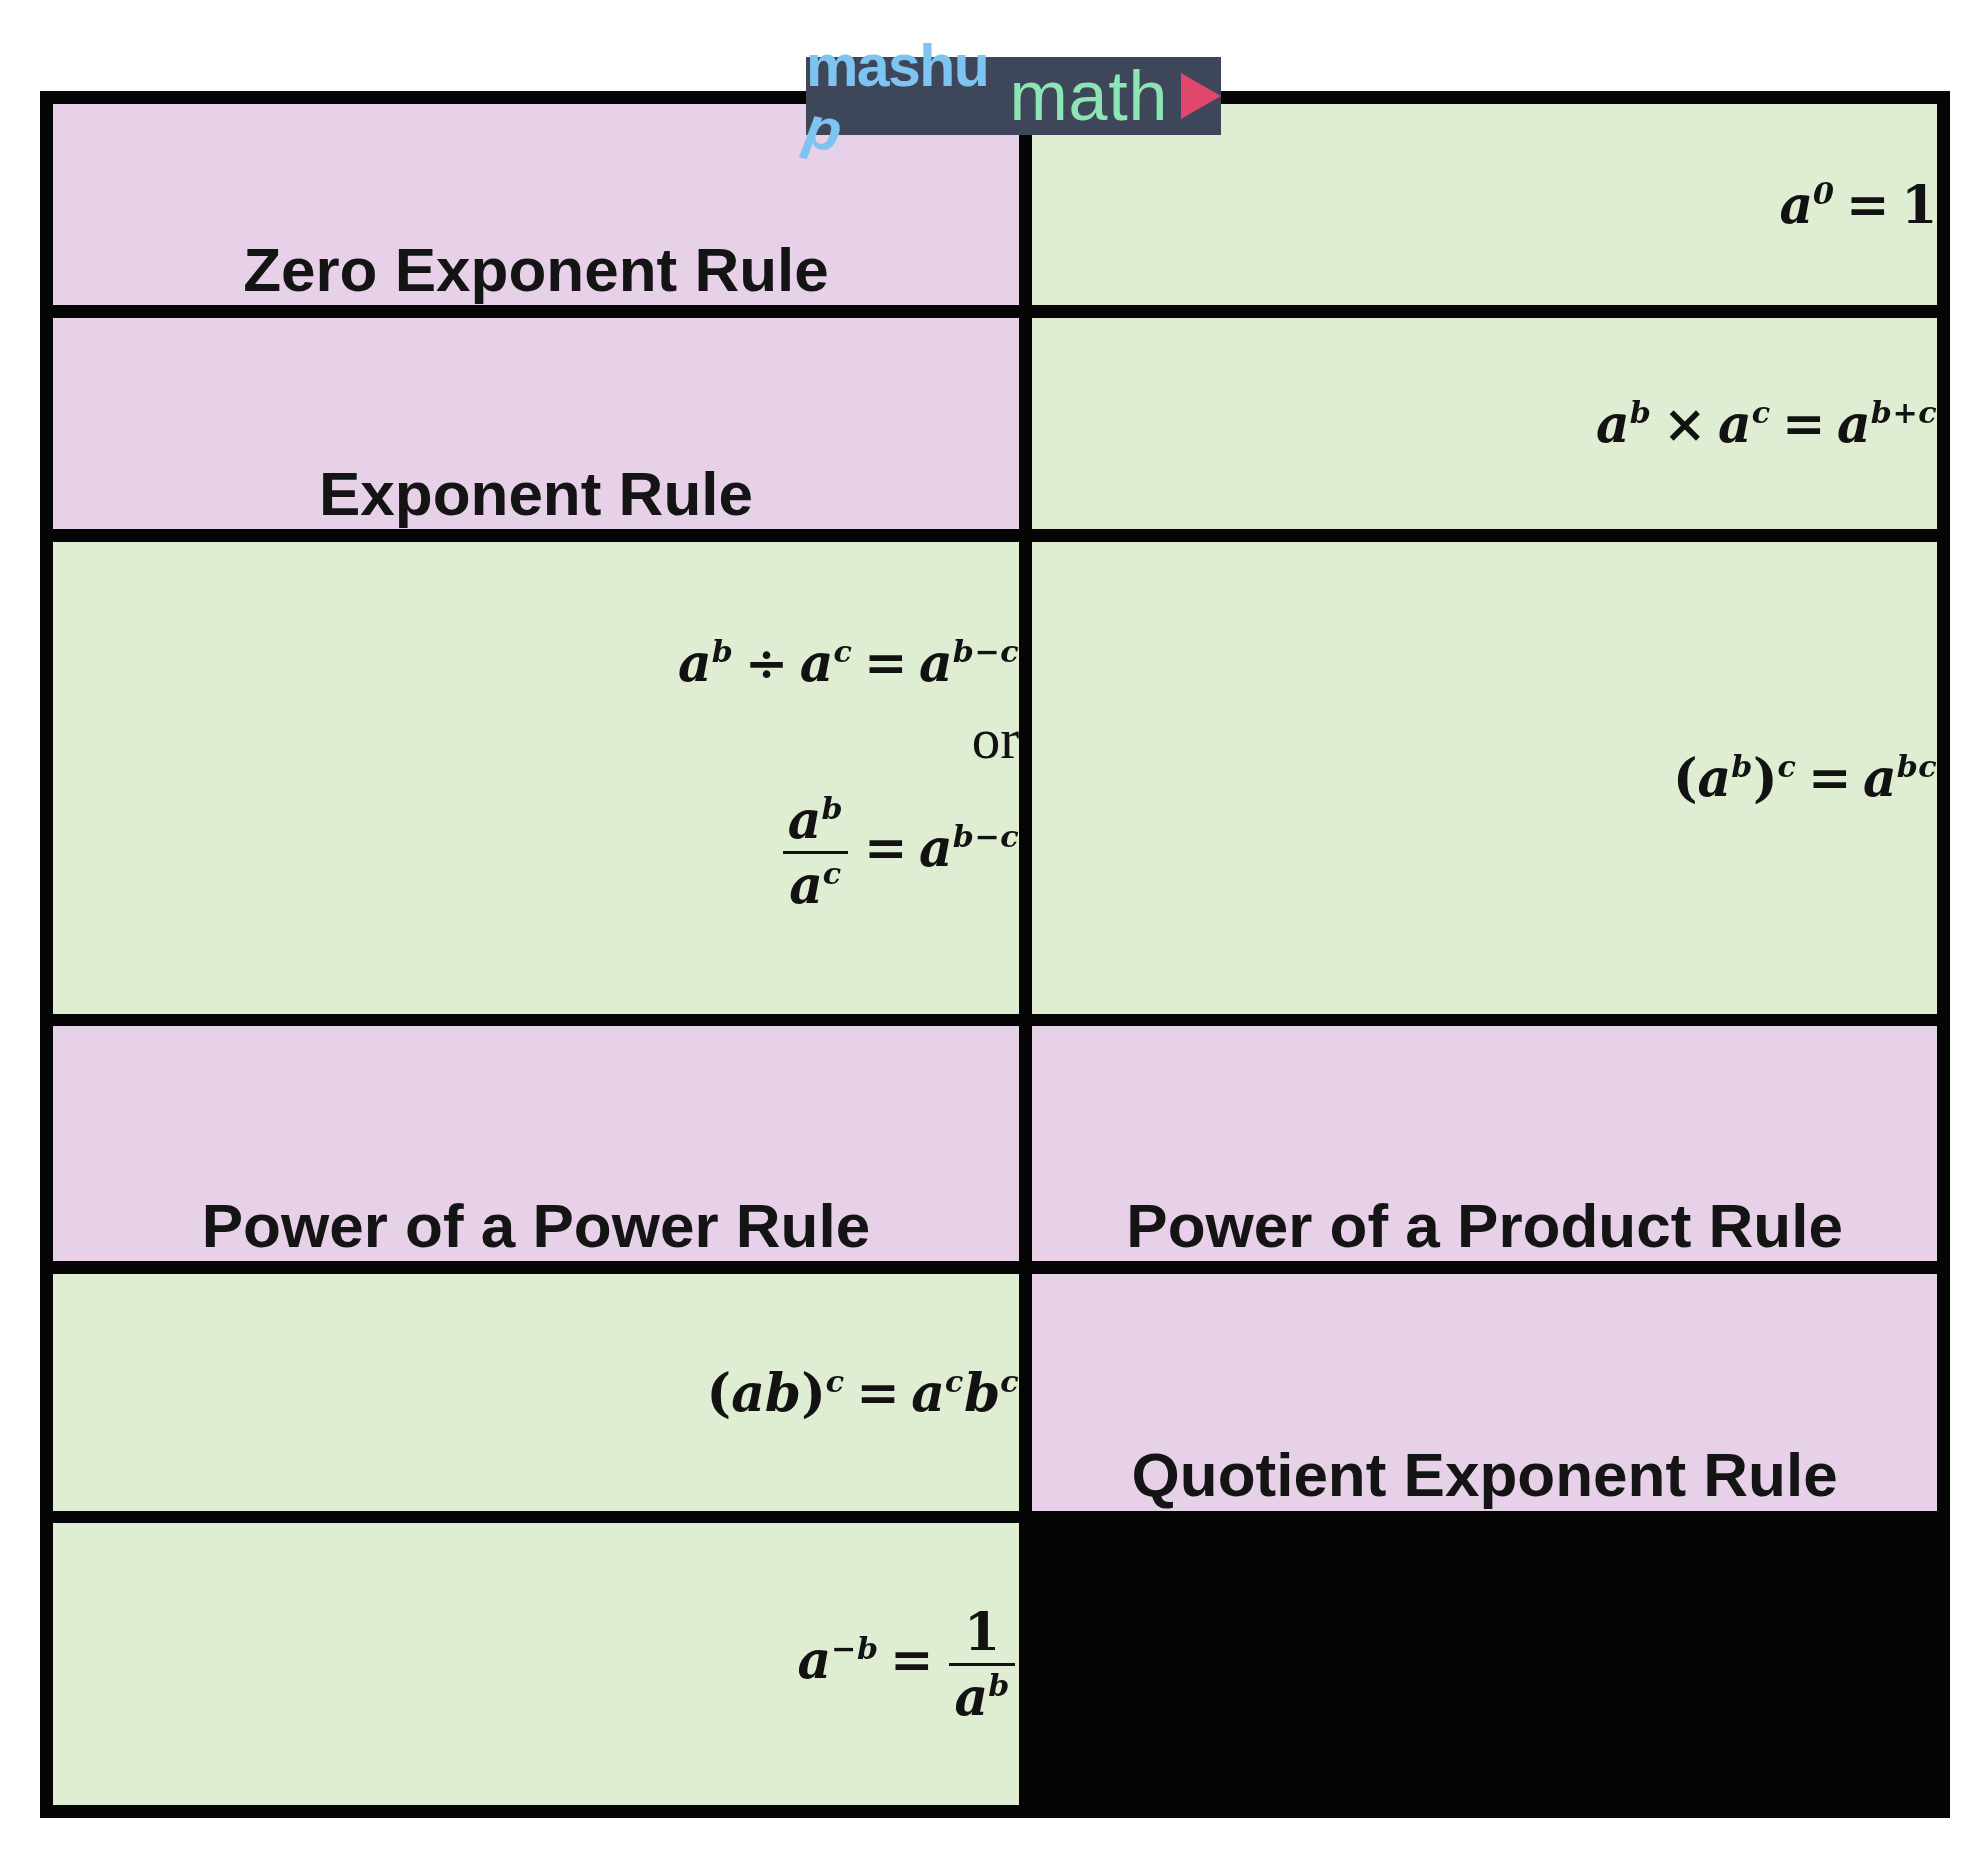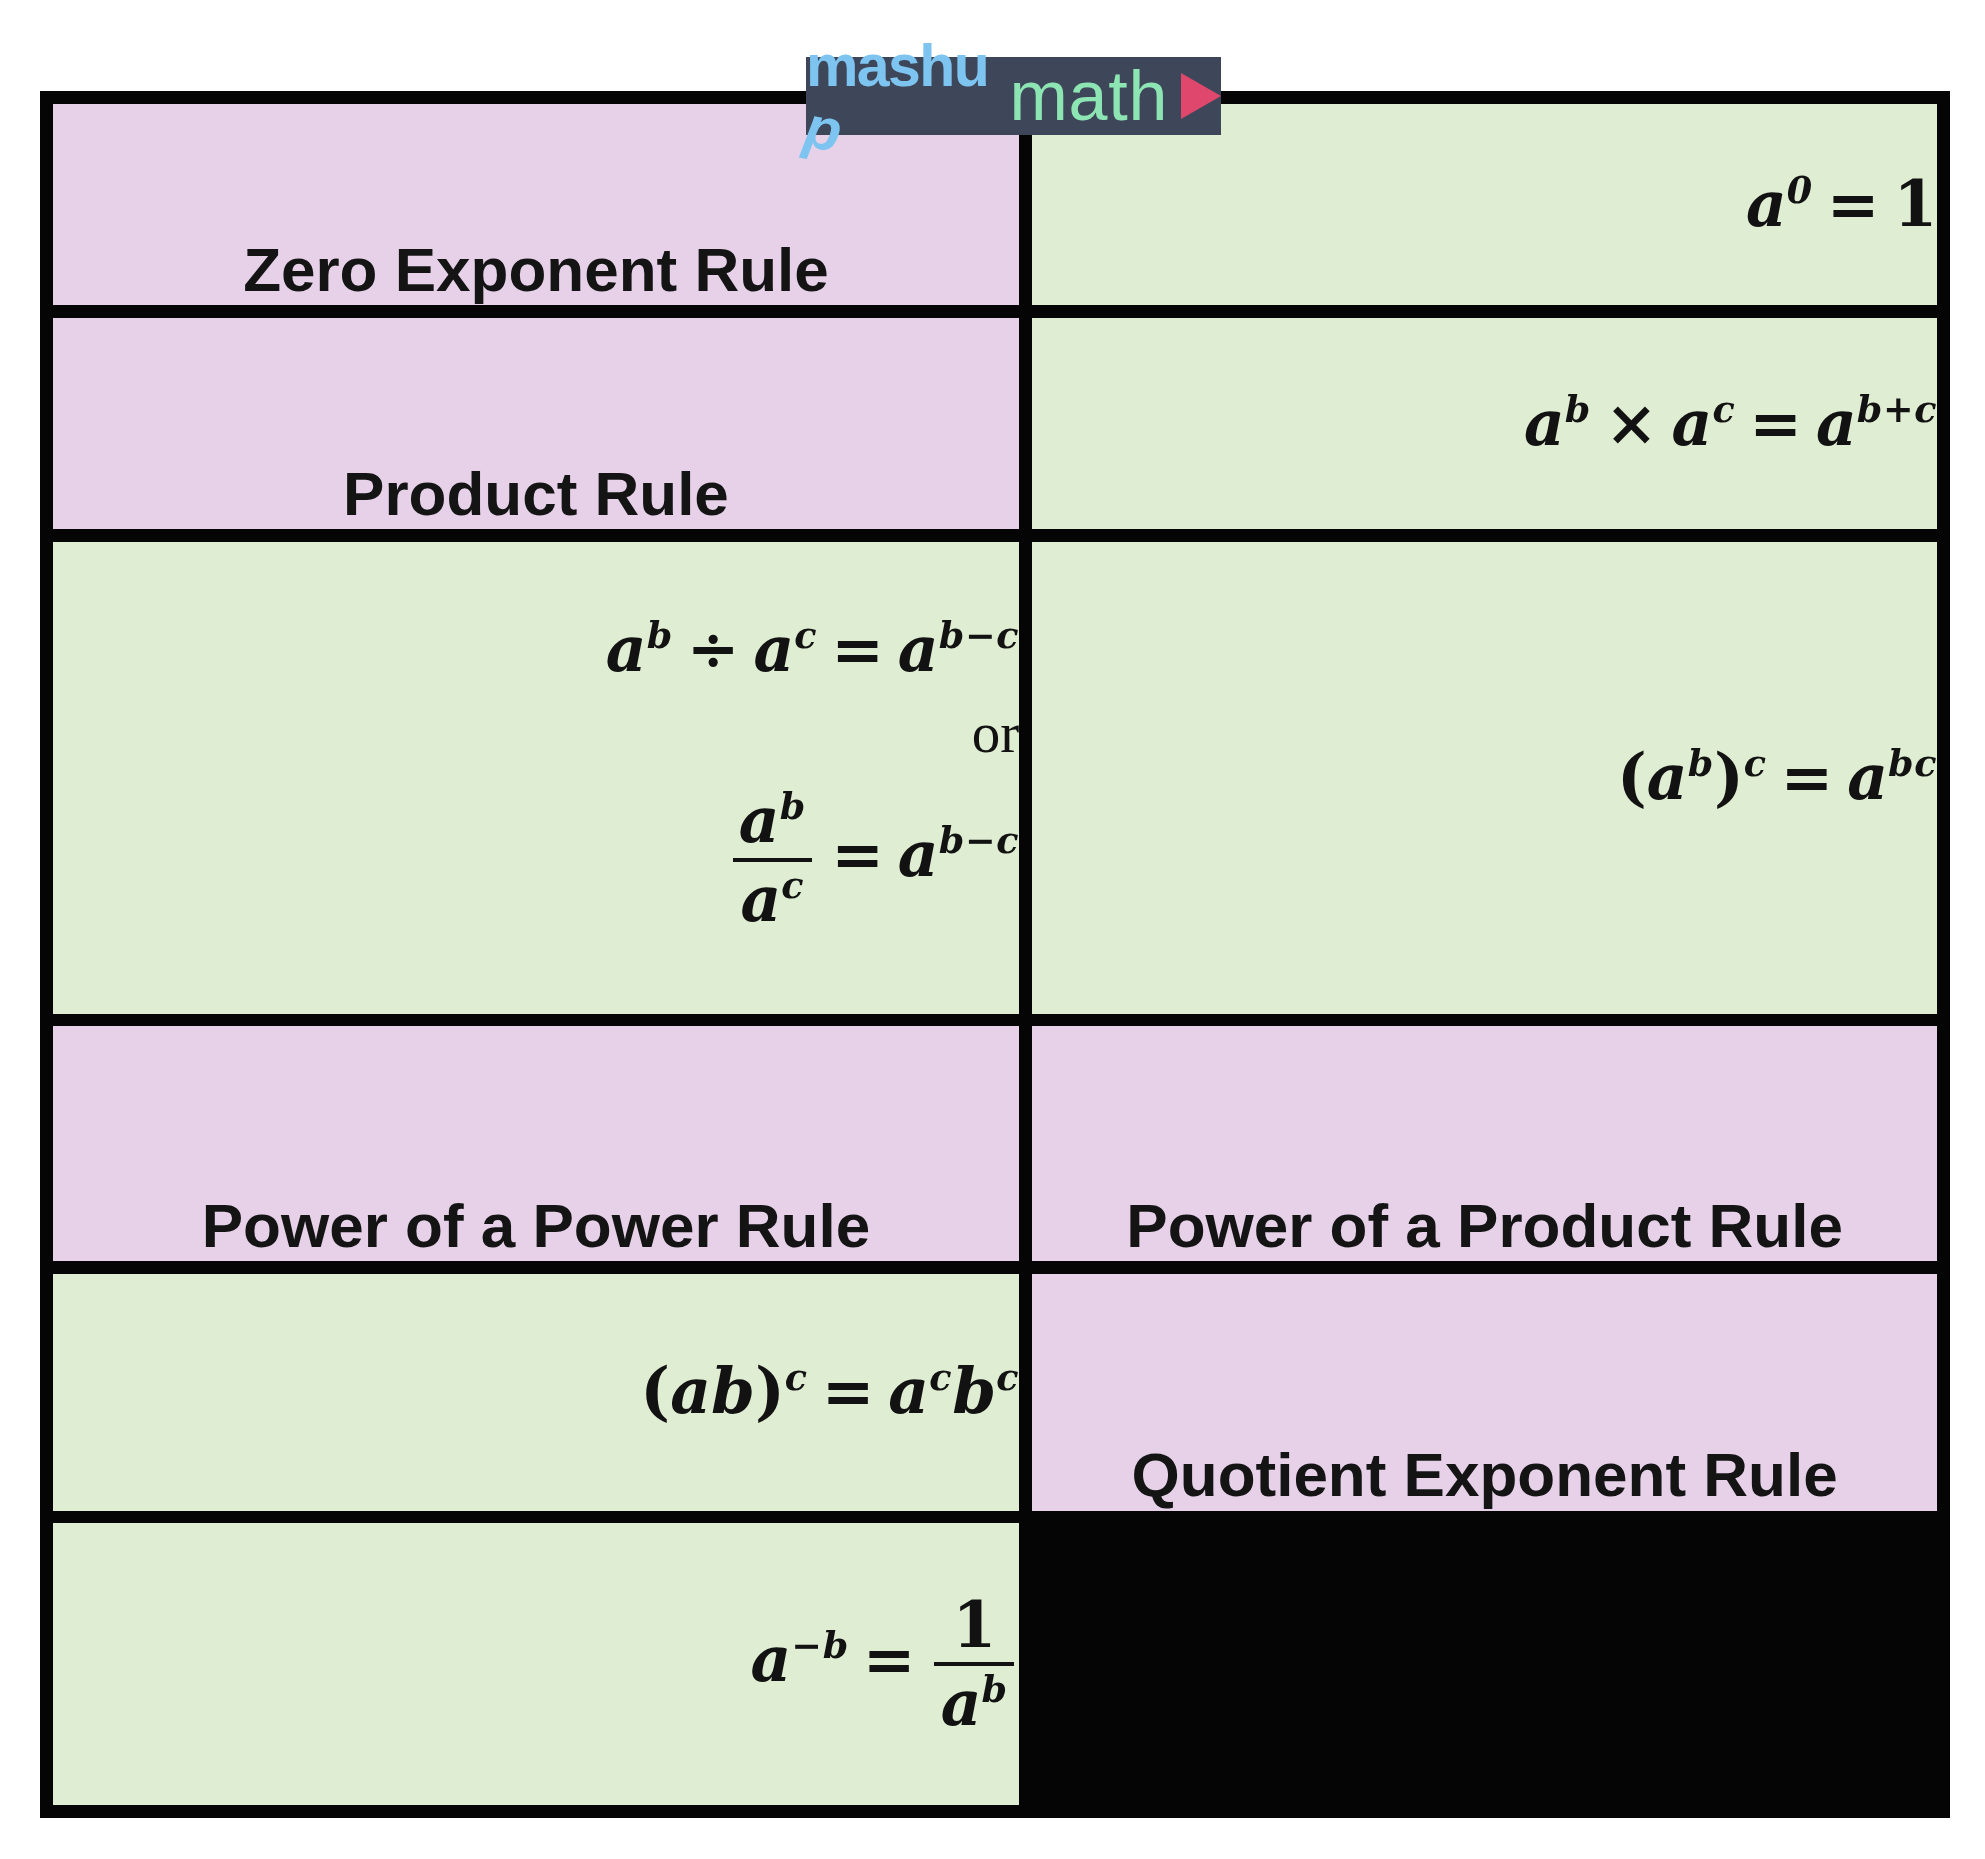--- a/index.html
+++ b/index.html
@@ -46,21 +46,21 @@
     color: var(--label-text, #141414);
     text-align: center;
     letter-spacing: 0px;
     line-height: 1.15;
   }
 
   
   .math-line {
     font-family: "DejaVu Serif", serif;
     font-weight: bold;
-    font-size: 63px;
+    font-size: 52px;
     color: var(--formula-text, #121212);
     line-height: 1.3;
     text-align: center;
     white-space: nowrap;
   }
   .mvar { font-style: italic; }
   .mnum { font-style: normal; }
   .mop  { font-style: normal; margin: 0 0.22em; }
   .msup {
     font-size: 0.58em;
@@ -140,21 +140,21 @@
 
   <div class="rules-table" id="rulesTable">
   <div class="cell left">
     <span class="rule-label">Zero Exponent Rule</span>
   </div>
   <div class="cell right">
         <div class="math-line"><span class="mvar">a</span><sup class="msup">0</sup><span class="mop">=</span><span class="mnum">1</span></div>
       </div>
 
   <div class="cell left">
-    <span class="rule-label">Product Rule</span>
+    <span class="rule-label">Exponent Rule</span>
   </div>
   <div class="cell right">
         <div class="math-line"><span class="mvar">a</span><sup class="msup">b</sup><span class="mop">×</span><span class="mvar">a</span><sup class="msup">c</sup><span class="mop">=</span><span class="mvar">a</span><sup class="msup">b+c</sup></div>
       </div>
 
   <div class="cell right">
         <div class="math-line"><span class="mvar">a</span><sup class="msup">b</sup><span class="mop">÷</span><span class="mvar">a</span><sup class="msup">c</sup><span class="mop">=</span><span class="mvar">a</span><sup class="msup">b−c</sup></div>
         <div class="or-line">or</div>
         <div class="math-line"><span class="frac">
             <span class="fnum"><span class="mvar">a</span><sup class="msup">b</sup></span>

